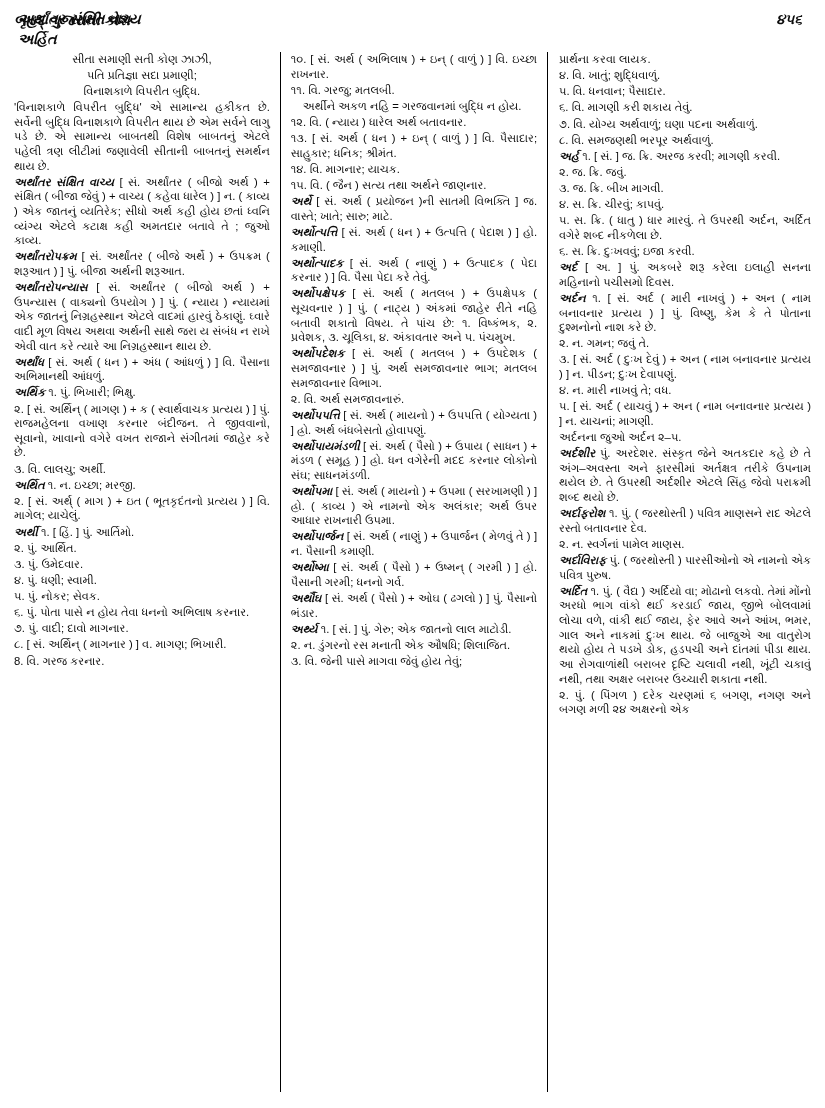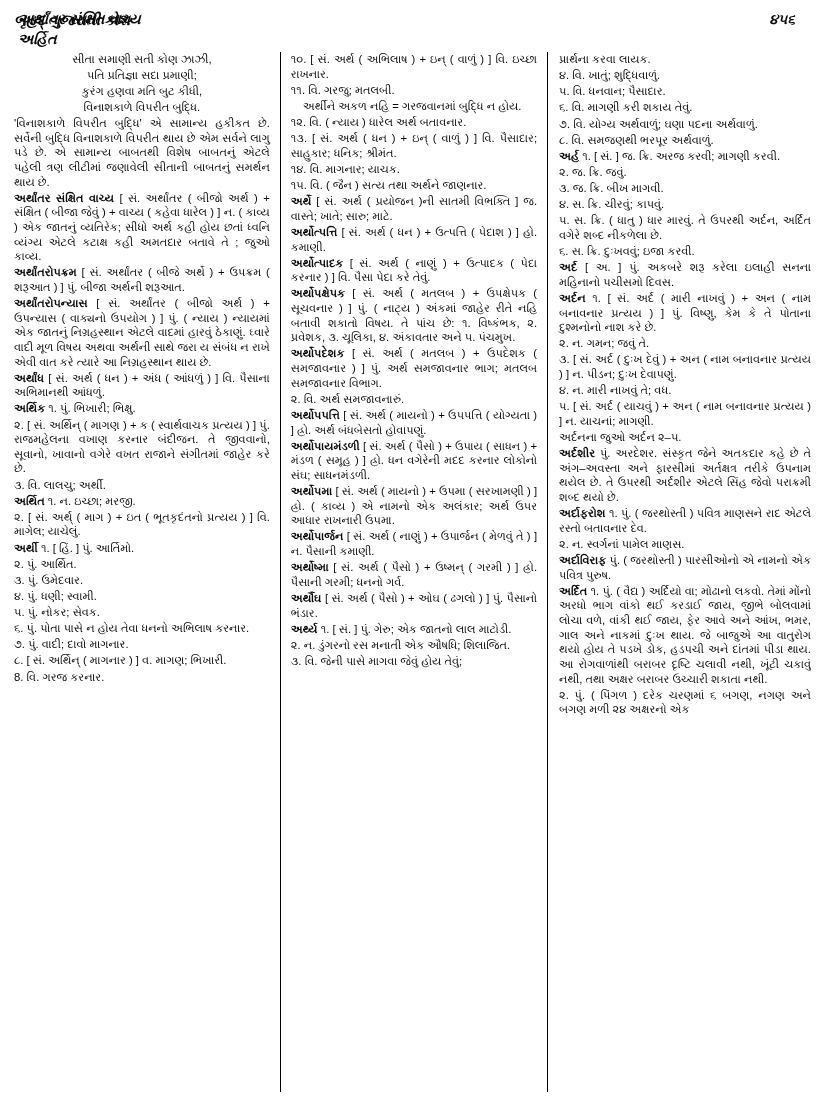--- a/index.html
+++ b/index.html
@@ -43,21 +43,21 @@
   .header .hdr-center {
     position: absolute;
     left: 0;
     right: 0;
     top: 0;
     text-align: left;
     font-size: 15px;
   }
   .header .hdr-right {
     position: absolute;
-    right: 16px;
+    right: 9px;
     top: 0;
     font-size: 14px;
   }
   
   .columns {
     position: relative;
     display: flex;
     width: 100%;
     height: 1048px;
     margin-top: 2px;
@@ -86,20 +86,21 @@
   .entry.indent {
     text-indent: 0;
   }
   .verse {
     text-align: center;
     margin: 0 0 1px 0;
     line-height: 1.33;
   }
   .hw {
     font-weight: bold;
+    font-style: italic;
   }
   
   .col, .header { color: #0b0b0b; }
 </style>
 </head>
 <body>
 
 <div class="page">
 
   <div class="header">
@@ -109,21 +110,20 @@
     </div>
     <div class="hdr-center">બૃહદ્ ગુજરાતી કોશ</div>
     <div class="hdr-right">૪૫૬</div>
   </div>
 
   <div class="columns">
     <div class="col col-1">
         <div>
           <div class="verse">સીતા સમાણી સતી કોણ ઝાઝી,</div>
           <div class="verse">પતિ પ્રતિજ્ઞા સદા પ્રમાણી;</div>
-          <div class="verse">કુરંગ હણવા મતિ બુટ કીધી,</div>
           <div class="verse">વિનાશકાળે વિપરીત બુદ્ધિ.</div>
         </div>
         <p class="entry"><span>'વિનાશકાળે વિપરીત બુદ્ધિ' એ સામાન્ય હકીકત છે. સર્વેની બુદ્ધિ વિનાશકાળે વિપરીત થાય છે એમ સર્વને લાગુ પડે છે. એ સામાન્ય બાબતથી વિશેષ બાબતનું એટલે પહેલી ત્રણ લીટીમાં જણાવેલી સીતાની બાબતનું સમર્થન થાય છે.</span></p>
         <p class="entry"><span class="hw">અર્થાંતર સંક્ષિત વાચ્ય </span><span>[ સં. અર્થાંતર ( બીજો અર્થ ) + સંક્ષિત ( બીજા જેવું ) + વાચ્ય ( કહેવા ધારેલ ) ] ન. ( કાવ્ય ) એક જાતનું વ્યતિરેક; સીધો અર્થ કહી હોય છતાં ધ્વનિ વ્યંગ્ય એટલે કટાક્ષ કહી અમતદાર બતાવે તે ; જુઓ કાવ્ય.</span></p>
         <p class="entry"><span class="hw">અર્થાંતરોપક્રમ </span><span>[ સં. અર્થાંતર ( બીજે અર્થે ) + ઉપક્રમ ( શરૂઆત ) ] પું. બીજા અર્થની શરૂઆત.</span></p>
         <p class="entry"><span class="hw">અર્થાંતરોપન્યાસ </span><span>[ સં. અર્થાંતર ( બીજો અર્થ ) + ઉપન્યાસ ( વાક્યનો ઉપયોગ ) ] પું. ( ન્યાય ) ન્યાયમાં એક જાતનું નિગ્રહસ્થાન એટલે વાદમાં હારવું ઠેકાણું. ઘ્‍વારે વાદી મૂળ વિષય અથવા અર્થની સાથે જરા ય સંબંધ ન રાખે એવી વાત કરે ત્યારે આ નિગ્રહસ્થાન થાય છે.</span></p>
         <p class="entry"><span class="hw">અર્થાંધ </span><span>[ સં. અર્થ ( ધન ) + અંધ ( આંધળું ) ] વિ. પૈસાના અભિમાનથી આંધળું.</span></p>
         <p class="entry"><span class="hw">અર્થિક </span><span>૧. પું. ભિખારી; ભિક્ષુ.</span></p>
         <p class="entry"><span>૨. [ સં. અર્થિન્ ( માગણ ) + ક ( સ્વાર્થવાચક પ્રત્યય ) ] પું. રાજમહેલના વખાણ કરનાર બંદીજન. તે જીવવાનો, સૂવાનો, ખાવાનો વગેરે વખત રાજાને સંગીતમાં જાહેર કરે છે.</span></p>
         <p class="entry"><span>૩. વિ. લાલચુ; અર્થી.</span></p>

